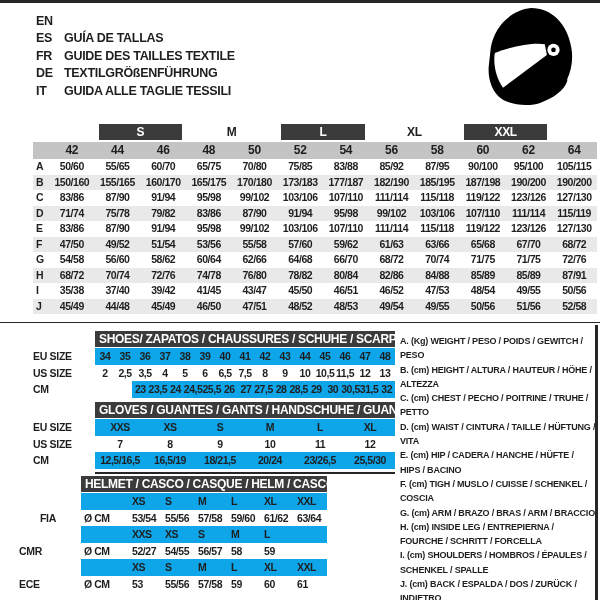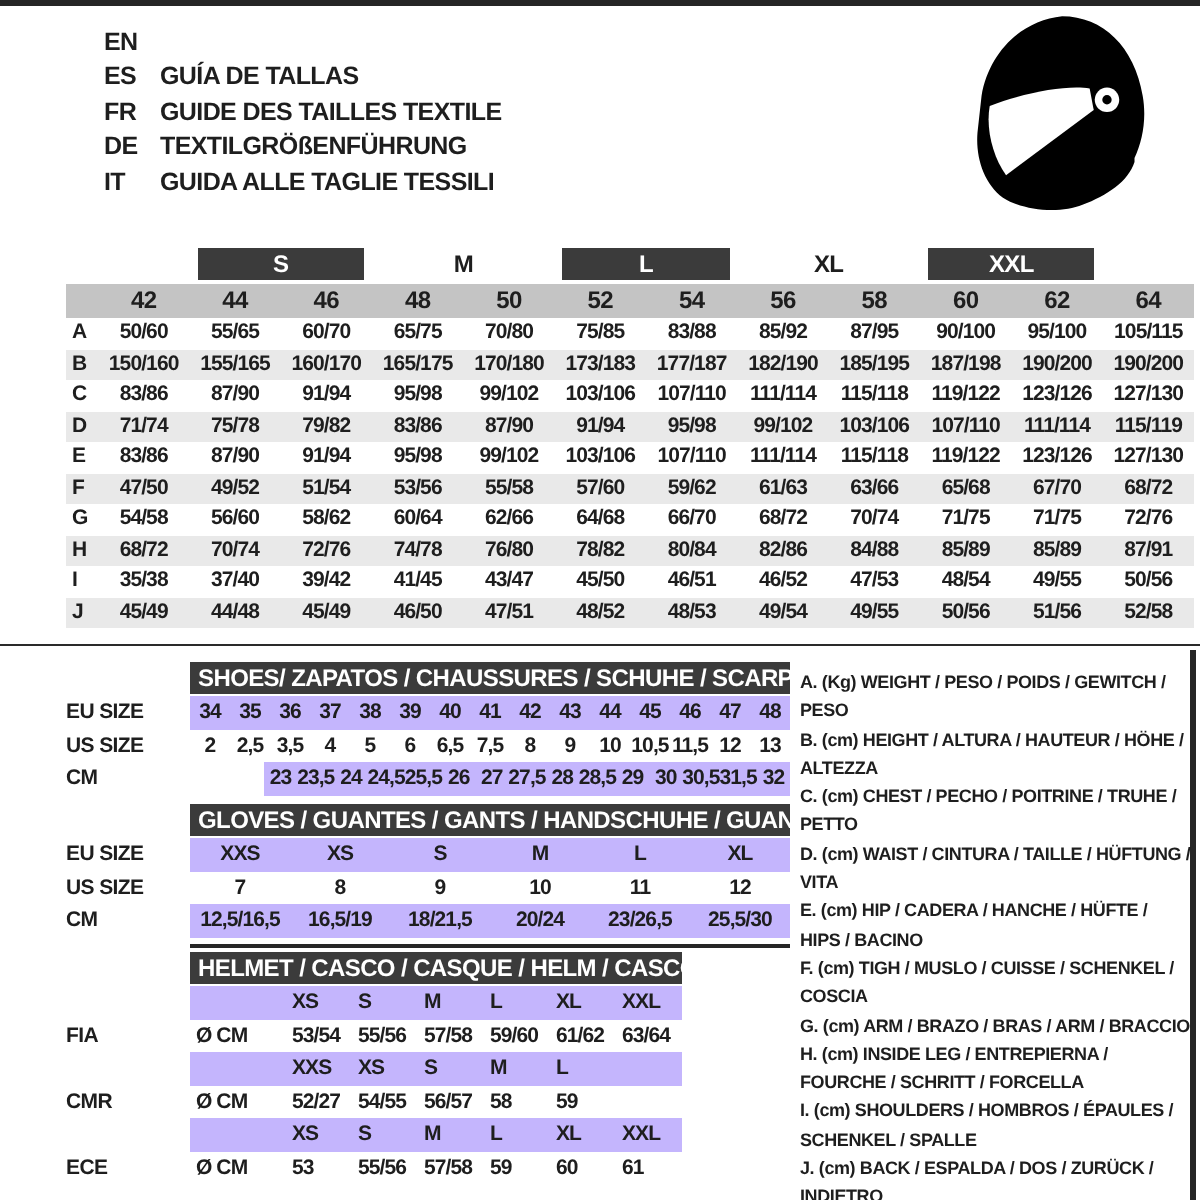--- a/index.html
+++ b/index.html
@@ -6,21 +6,21 @@
   html,body{width:600px;height:600px;background:#ffffff;overflow:hidden}
   body{position:relative;font-family:"Liberation Sans",sans-serif;color:#1e1e1e;font-weight:700}
   .abs{position:absolute}
 
   .top-rule{left:0;top:0;width:600px;height:3px;background:#262626}
   .right-rule{left:595px;top:325px;width:3px;height:275px;background:#262626}
   .divider{left:0;top:322px;width:600px;height:1px;background:#2a2a2a}
   .gloves-rule{left:95px;top:472px;width:300px;height:2px;background:#262626}
 
   
-  .lang-block{left:52px;top:13px}
+  .lang-block{left:36px;top:13px}
   .lang-row{display:flex;line-height:17.4px}
   .lang-code{width:28px;font-size:12.5px;letter-spacing:-.3px}
   .lang-title{font-size:12.5px;letter-spacing:-.3px}
 
   .helmet-svg{left:477px;top:3px}
 
   
   .textile{left:33px;top:124px;width:564px}
   .tex-grid{display:grid;grid-template-columns:16px repeat(12,1fr)}
   .tex-groups{height:16px;margin-bottom:2px}
@@ -30,25 +30,25 @@
   .num-cell{font-size:12px;text-align:center;line-height:17px;letter-spacing:-.3px}
   .t-row{height:15.5px}
   .t-row.alt{background:#e9e9e9}
   .t-label{font-size:10.5px;line-height:15.5px;padding-left:3px;text-align:left}
   .t-cell{font-size:10.5px;line-height:15.5px;text-align:center;letter-spacing:-.45px}
 
   
   .sub{display:grid;grid-template-rows:17px}
   .shoes{left:33px;top:331px;grid-template-columns:62px repeat(15,20px);grid-auto-rows:16.5px}
   .gloves{left:33px;top:402px;grid-template-columns:62px repeat(6,50px);grid-auto-rows:16.5px}
-  .helmet-t{left:33px;top:476px;grid-template-columns:62px 246px;grid-auto-rows:16.6px}
+  .helmet-t{left:19px;top:476px;grid-template-columns:62px 246px;grid-auto-rows:16.6px}
   .sub-header{grid-column:2/-1;grid-row:1;background:#3b3b3b;color:#fff;font-size:12px;height:16px;line-height:16px;margin-bottom:1px;padding-left:4px;letter-spacing:-.3px;white-space:nowrap}
   .sub-label{grid-column:1;font-size:10.5px;line-height:16.5px;letter-spacing:-.3px}
   .band{grid-column:2/-1;display:grid}
-  .band.gray{background:#c4b5fd}
+  .band.gray{background:#0ea5e9}
   .sub-cell{font-size:10.5px;text-align:center;line-height:16.5px;letter-spacing:-.45px;white-space:nowrap}
   .h-band{grid-template-columns:48px repeat(6,33px)}
   .sub-cell.left{text-align:left;padding-left:3px}
 
   
   .legend{left:400px;top:334px;width:196px}
   .legend-item{font-size:9px;line-height:14.3px;letter-spacing:-.2px}
 </style>
 </head>
 <body>
@@ -359,21 +359,21 @@
   <div class="sub-header">HELMET / CASCO / CASQUE / HELM / CASCO</div>
 <div class="band gray h-band" style="grid-row: 2;">
       <div class="sub-cell left"></div>
       <div class="sub-cell left">XS</div>
       <div class="sub-cell left">S</div>
       <div class="sub-cell left">M</div>
       <div class="sub-cell left">L</div>
       <div class="sub-cell left">XL</div>
       <div class="sub-cell left">XXL</div>
     </div>
-    <div class="sub-label" style="grid-row: 3;">FIA</div>
+    <div class="sub-label" style="grid-row: 3; margin-left: 21px;">FIA</div>
     <div class="band h-band" style="grid-row: 3;">
       <div class="sub-cell left">Ø CM</div>
       <div class="sub-cell left">53/54</div>
       <div class="sub-cell left">55/56</div>
       <div class="sub-cell left">57/58</div>
       <div class="sub-cell left">59/60</div>
       <div class="sub-cell left">61/62</div>
       <div class="sub-cell left">63/64</div>
     </div>
     <div class="band gray h-band" style="grid-row: 4;">

